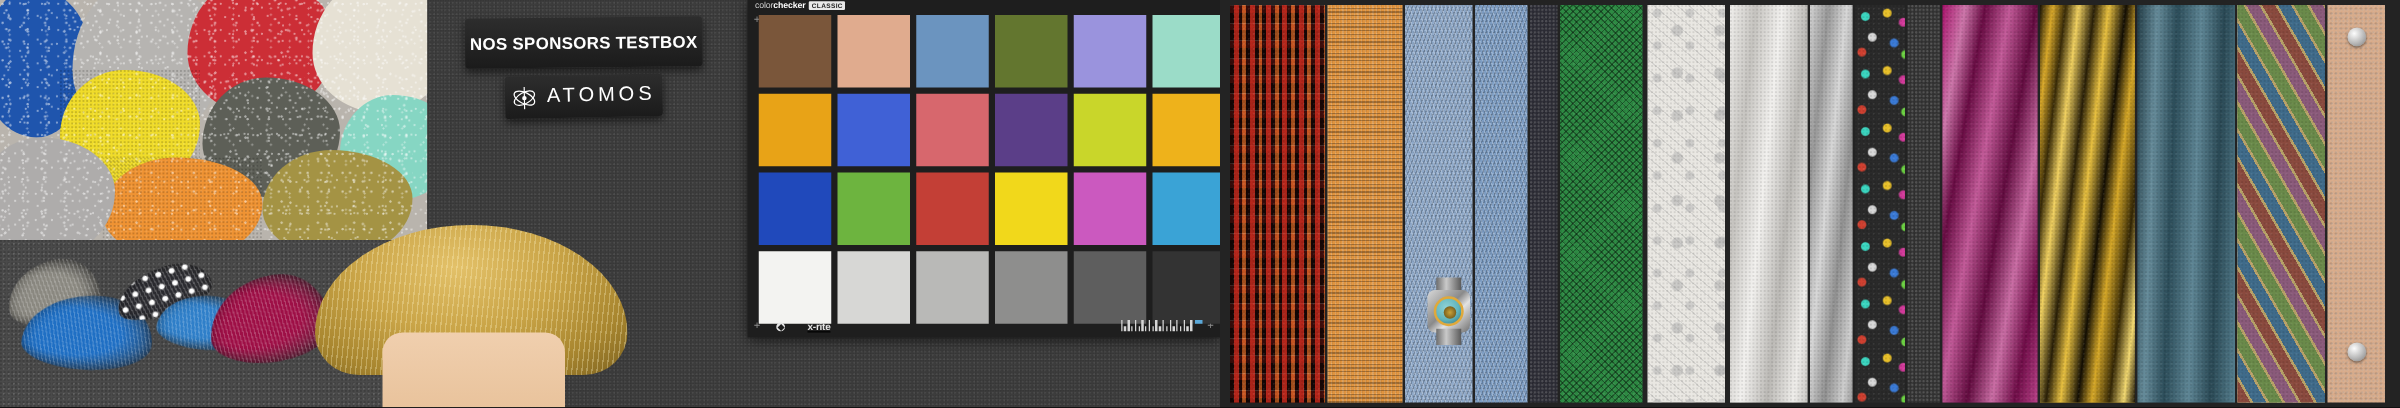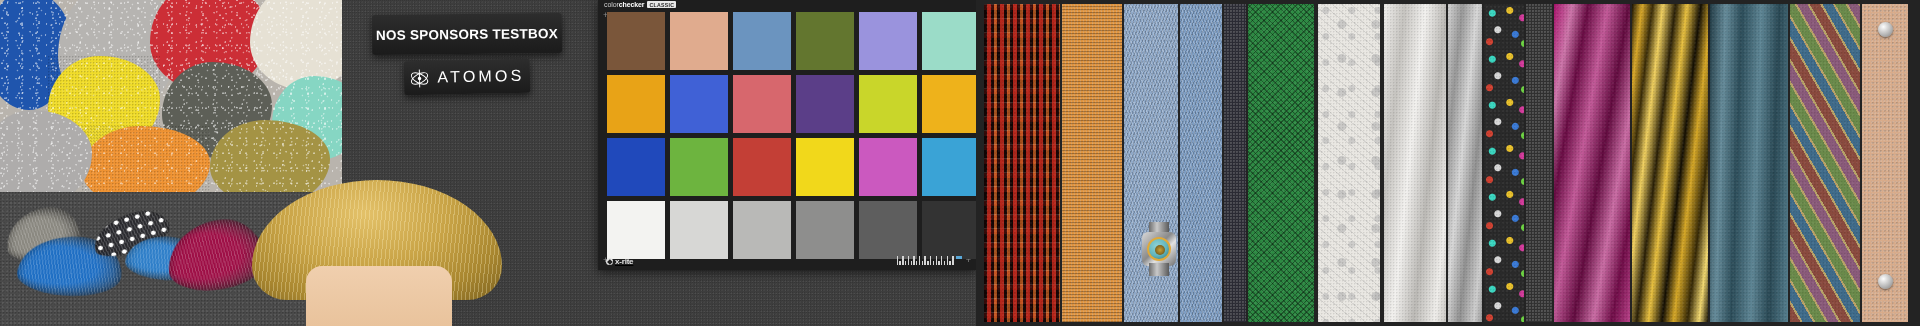--- a/index.html
+++ b/index.html
@@ -53,21 +53,21 @@
     box-shadow:0 2px 10px rgba(0,0,0,.6);}
   #cc-brand{position:absolute;left:6px;top:1px;display:flex;align-items:center;gap:3px;}
   #cc-brand .cc-word{font-size:7px;color:#cfcfcf;letter-spacing:-.1px;}
   #cc-brand .cc-word b{color:#fff;}
   #cc-classic{font-size:5.2px;font-weight:700;background:#e8e8e8;color:#1e1e1e;padding:.5px 2px;
     letter-spacing:.3px;border-radius:1px;}
   #cc-grid{position:absolute;left:9px;top:12px;display:grid;grid-template-columns:repeat(6,58px);
     grid-template-rows:repeat(4,58px);gap:5px;}
   .patch{width:58px;height:58px;}
   .cc-mark{position:absolute;color:#8d8d8d;font-size:9px;line-height:1;}
-  #cc-xrite{position:absolute;left:8px;bottom:4px;display:flex;align-items:center;gap:2px;text-decoration:underline;}
+  #cc-xrite{position:absolute;left:23px;bottom:4px;display:flex;align-items:center;gap:18px;text-decoration:underline;}
   #cc-xrite .xr-dot{width:7px;height:7px;border-radius:50%;background:#e6e6e6;position:relative;}
   #cc-xrite .xr-dot::after{content:"";position:absolute;left:1.6px;top:1.6px;width:3.8px;height:3.8px;
     background:#1e1e1e;transform:rotate(45deg);}
   #cc-xrite .xr-word{color:#e6e6e6;font-size:8px;font-weight:700;letter-spacing:-.2px;}
   #cc-ruler{position:absolute;right:14px;bottom:5px;display:flex;align-items:flex-end;gap:1.4px;height:9px;}
   #cc-ruler i{display:block;width:1.4px;background:#d6d6d6;height:4px;}
   #cc-ruler i.tall{height:9px;}
   #cc-ruler .ruler-cap{width:6px;height:3px;background:#5aa8d8;align-self:flex-start;margin-left:1px;}
 
   

